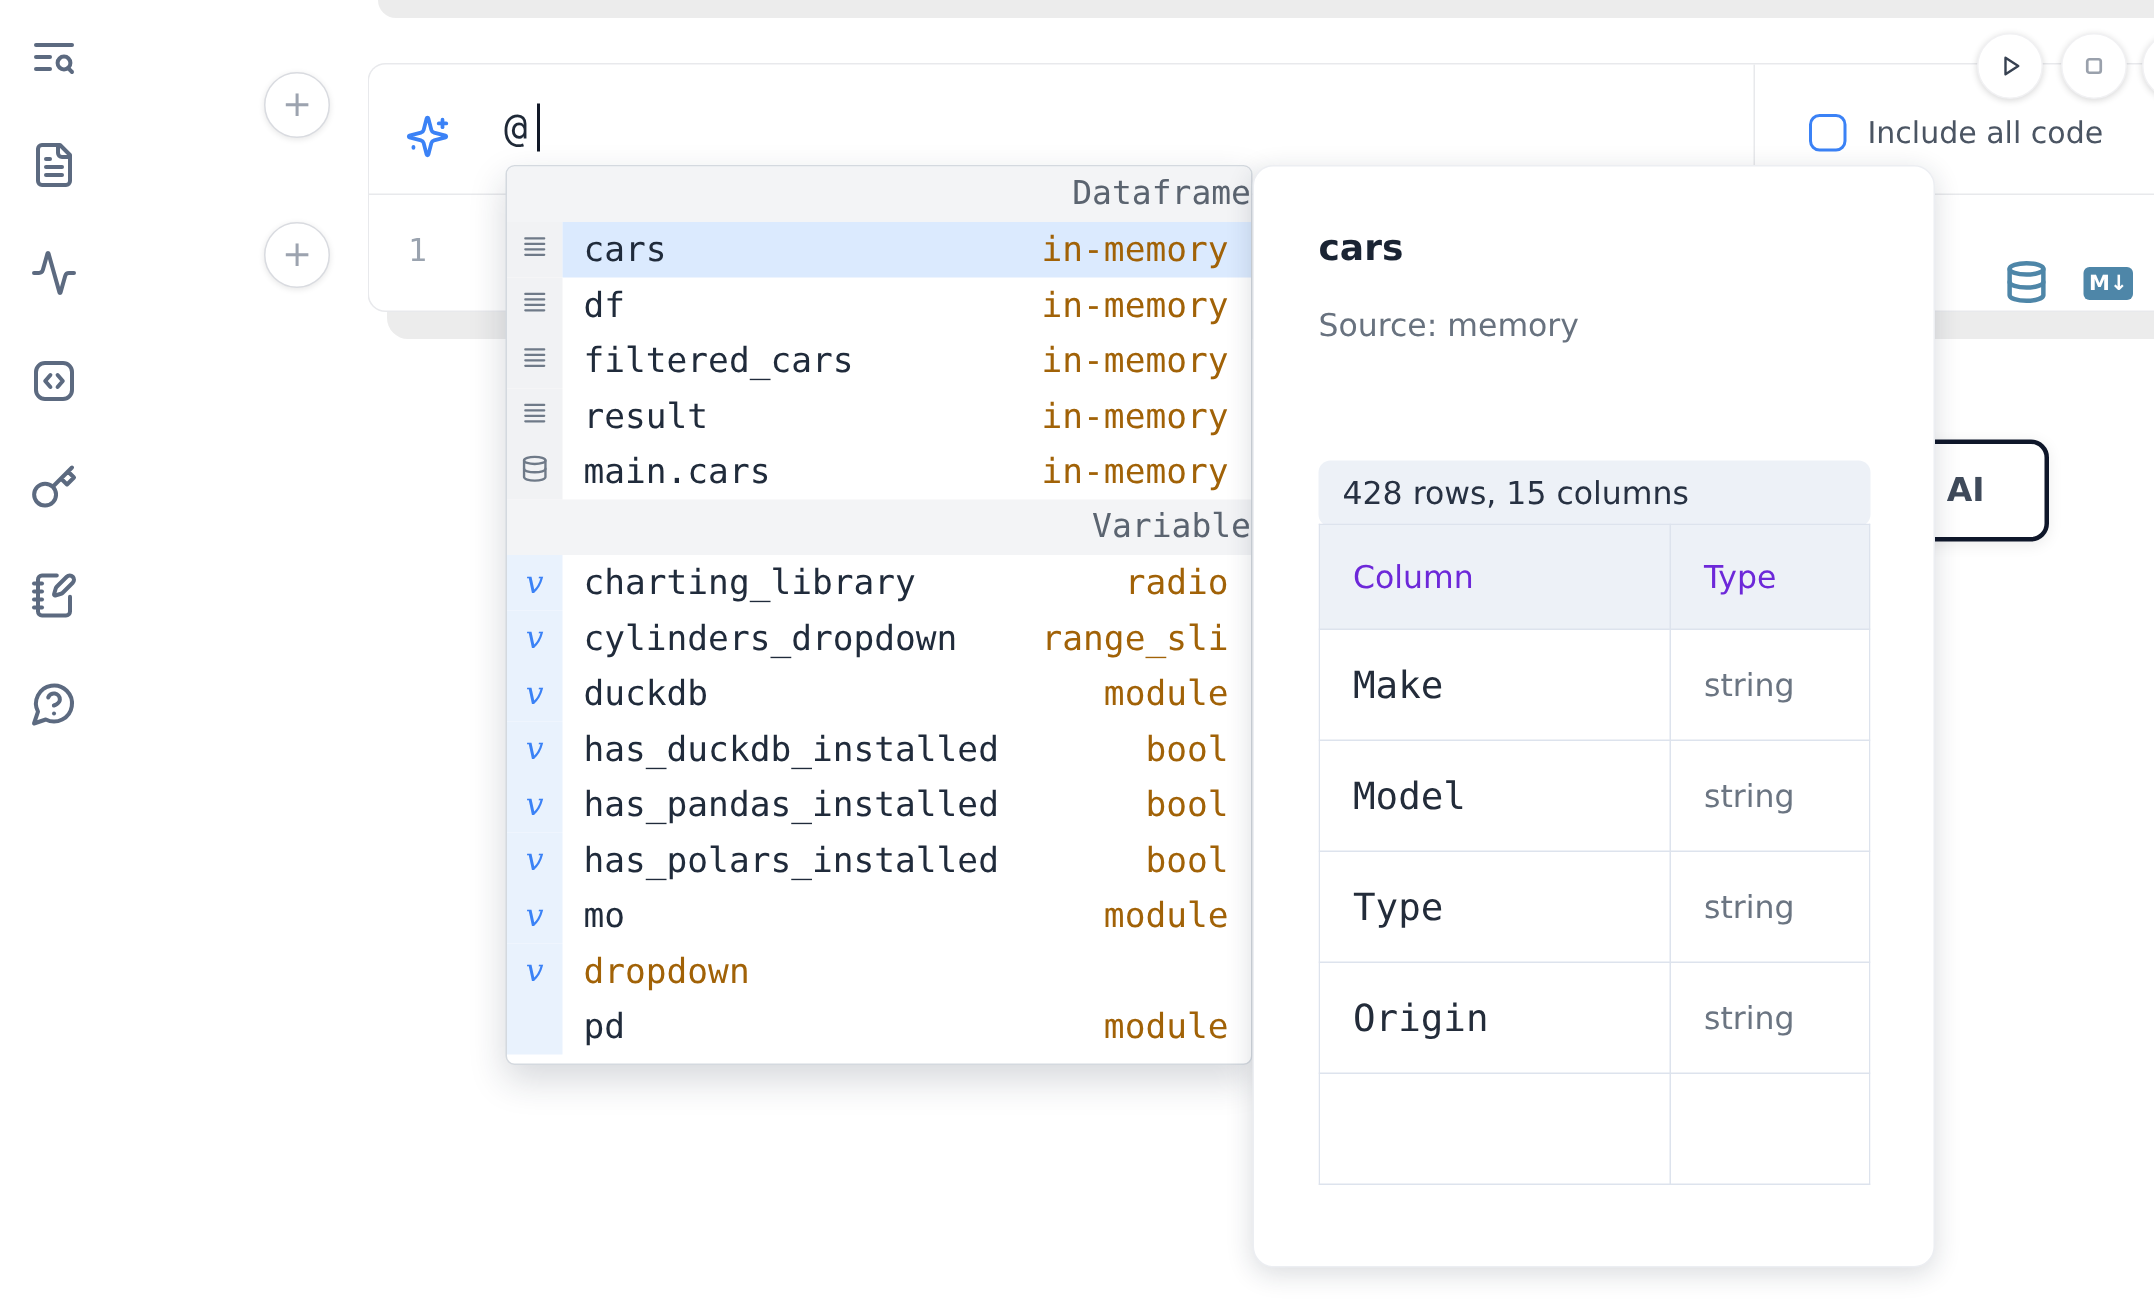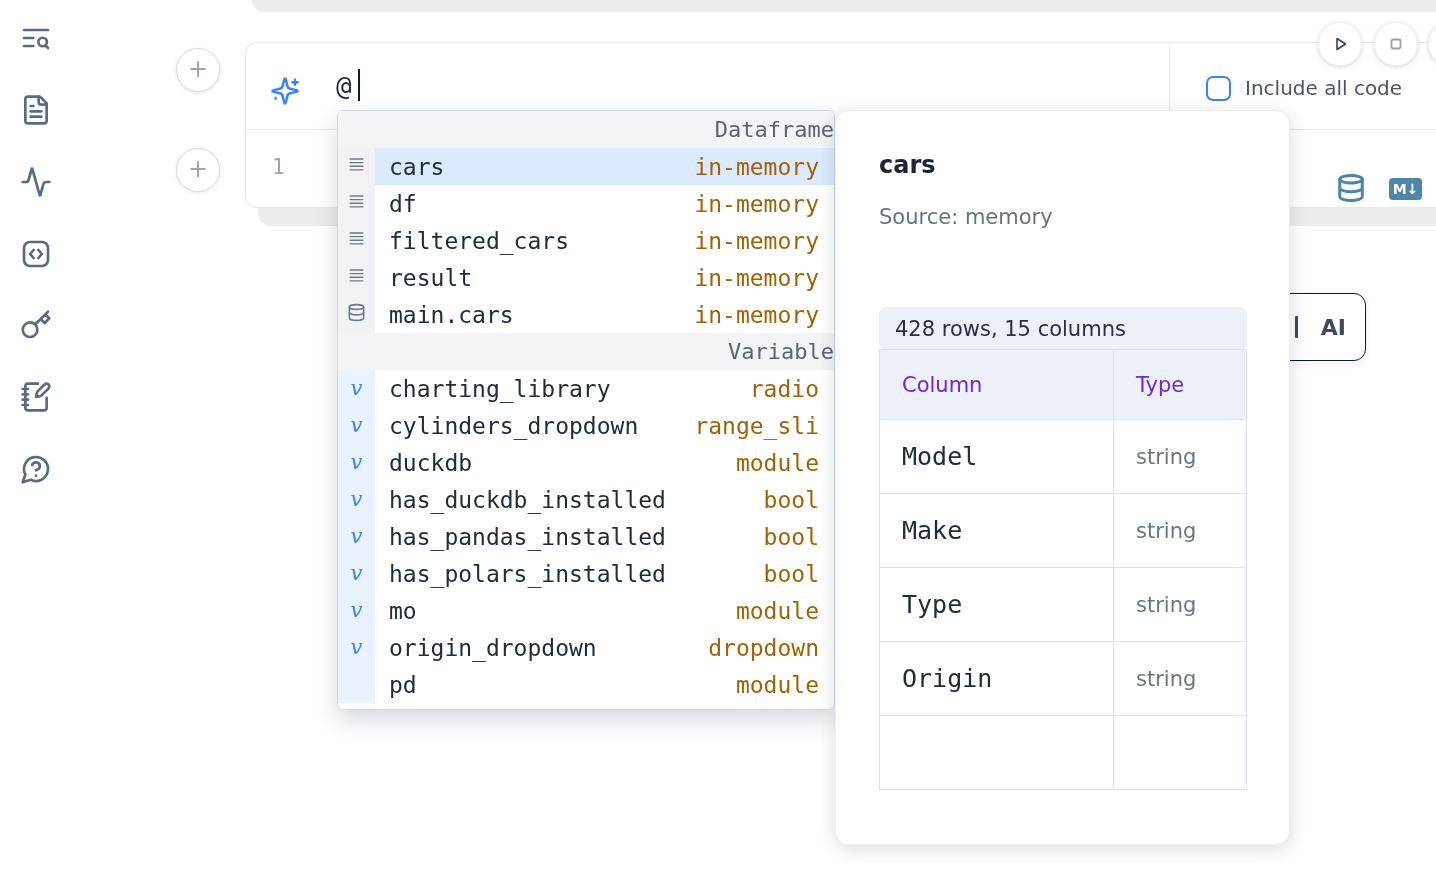--- a/index.html
+++ b/index.html
@@ -47,22 +47,22 @@
              line-height:22px; cursor:pointer; }
 
   
   .run-btn { position:absolute; top:22px; width:44px; height:44px; border-radius:50%;
              background:#ffffff; box-shadow:0 1px 5px rgba(0,0,0,.16); border:1px solid #f1f1f3;
              display:flex; align-items:center; justify-content:center; cursor:pointer; }
   .run-btn svg { width:24px; height:24px; fill:none; stroke-linejoin:round; stroke-linecap:round; }
 
   
   .ai-card { position:absolute; left:1240px; top:293px; width:126px; height:68px; background:#ffffff;
-             border:1px solid #0f172a; border-radius:12px; box-shadow:0 2px 10px rgba(0,0,0,.08);
-             display:flex; align-items:center; justify-content:flex-end; padding-right:19px;
+             border:3px solid #0f172a; border-radius:12px; box-shadow:0 2px 10px rgba(0,0,0,.08);
+             display:flex; align-items:center; justify-content:flex-end; padding-right:40px;
              gap:23px; cursor:pointer; }
   .ai-card .frag-bar { width:3px; height:22px; background:#3f4a5a; border-radius:1px; }
   .ai-card .ai-label { font-size:22px; font-weight:bold; color:#3f4a5a; }
 
   
   .dropdown { position:absolute; left:337px; top:110px; width:498px; height:600px; overflow:hidden;
               background:#ffffff; border:1px solid #d4d9df; border-radius:6px;
               box-shadow:0 10px 24px rgba(30,40,60,.18);text-align:right; }
   .ac-header { height:37px; line-height:37px; background:#f3f4f6; color:#5b6470;
                font-family:"DejaVu Sans Mono", monospace; font-size:22px; padding-left:11px; }
@@ -340,21 +340,20 @@
     <div class="ac-body">
         <span class="ac-name">mo</span>
         <span class="ac-type">module</span>
       </div>
   </div>
   <div class="ac-item">
     <div class="ac-gutter g-blue">
         <span class="var-icon">v</span>
       </div>
     <div class="ac-body">
-        <span class="ac-name">origin_dropdown</span>
         <span class="ac-type">dropdown</span>
       </div>
   </div>
   <div class="ac-item">
     <div class="ac-gutter g-blue"></div>
     <div class="ac-body">
         <span class="ac-name">pd</span>
         <span class="ac-type">module</span>
       </div>
   </div>
@@ -367,28 +366,28 @@
   <div class="schema-wrap">
     <table class="schema">
       <thead>
         <tr>
           <th>Column</th>
           <th>Type</th>
         </tr>
       </thead>
       <tbody>
         <tr>
+          <td class="col-name">Make</td>
+          <td class="col-type">string</td>
+        </tr>
+        <tr>
           <td class="col-name">Model</td>
           <td class="col-type">string</td>
         </tr>
         <tr>
-          <td class="col-name">Make</td>
-          <td class="col-type">string</td>
-        </tr>
-        <tr>
           <td class="col-name">Type</td>
           <td class="col-type">string</td>
         </tr>
         <tr>
           <td class="col-name">Origin</td>
           <td class="col-type">string</td>
         </tr>
         <tr>
           <td class="col-name"></td>
           <td class="col-type"></td>

